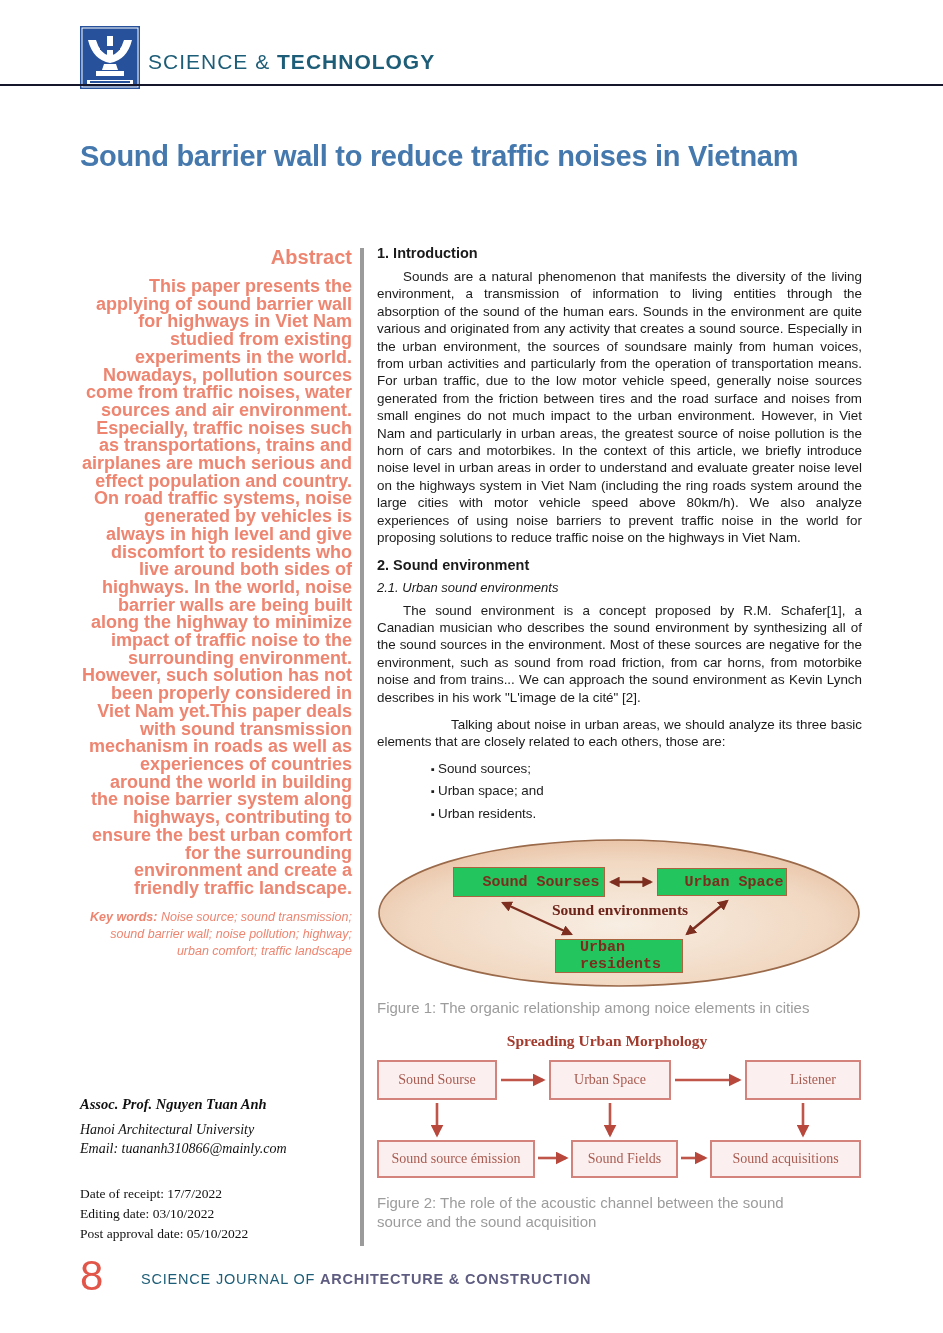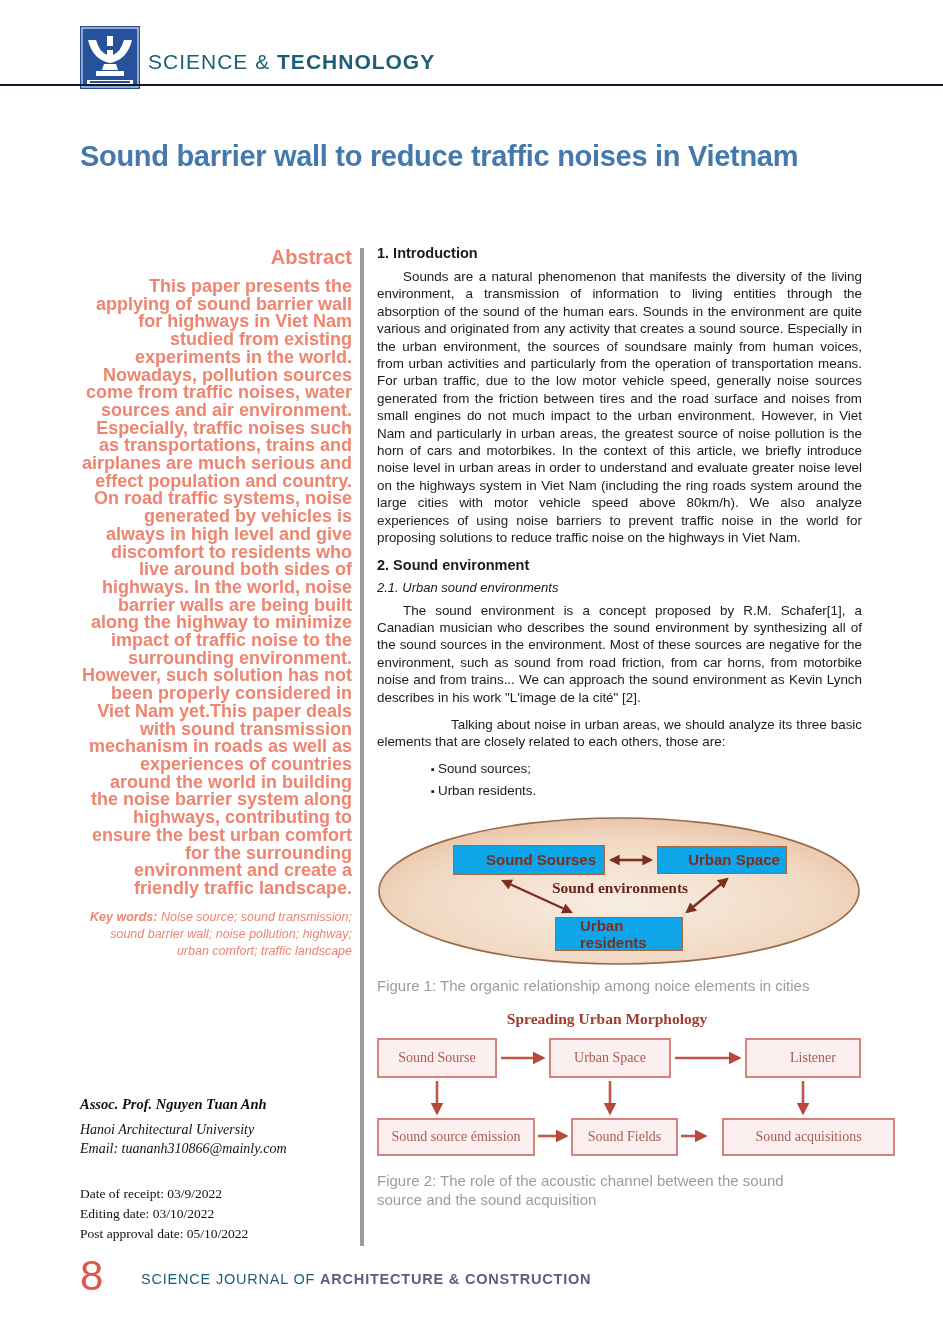--- a/index.html
+++ b/index.html
@@ -34,22 +34,22 @@
   .ind { text-indent:26px; }
   .ind2 { text-indent:74px; margin-bottom:7px; }
   .bullets { list-style:none; padding-left:54px; margin-bottom:14px; }
   .bullets li { font-size:13.4px; line-height:21.5px; }
   .bullets li::before { content:"▪ "; font-size:11px; }
 
   
   .fig1 { position:relative; width:484px; height:150px; margin:8px 0 9px; }
   .fig1 svg.bg { position:absolute; left:0; top:0; }
   .f1-box { position:absolute; display:flex; align-items:center; justify-content:center;
-            background:#0ea5e9; border:1px solid #a9653f; color:#7c2d1d;
-            font-family:Liberation Sans, sans-serif; font-weight:bold; font-size:15px;padding-left:24px; }
+            background:#22c55e; border:1px solid #a9653f; color:#7c2d1d;
+            font-family:Liberation Mono, monospace; font-weight:bold; font-size:15px;padding-left:24px; }
   .f1-center { position:absolute; left:138px; top:62px; width:210px; text-align:center;
                font-family:"Liberation Serif", serif; font-weight:bold; font-size:15.5px; color:#6d241a; }
   .caption { font-size:15px; color:#9c9c9c; line-height:19px; margin-bottom:15px; }
 
   
   .fig2-title { width:460px; text-align:center; font-family:"Liberation Serif", serif;
                 font-weight:bold; font-size:15.5px; color:#a23b2e; margin-bottom:8px; }
   .fig2 { position:relative; width:484px; height:124px; margin-bottom:11px; }
   .f2-box { position:absolute; display:flex; align-items:center; justify-content:center;
             background:#fbf0ef; border:2px solid #d3837b; color:#a85b51;
@@ -105,20 +105,21 @@
   <main class="right-col">
     <div class="sec-head">1. Introduction</div>
     <p class="body-p ind">Sounds are a natural phenomenon that manifests the diversity of the living environment, a transmission of information to living entities through the absorption of the sound of the human ears. Sounds in the environment are quite various and originated from any activity that creates a sound source. Especially in the urban environment, the sources of soundsare mainly from human voices, from urban activities and particularly from the operation of transportation means. For urban traffic, due to the low motor vehicle speed, generally noise sources generated from the friction between tires and the road surface and noises from small engines do not much impact to the urban environment. However, in Viet Nam and particularly in urban areas, the greatest source of noise pollution is the horn of cars and motorbikes. In the context of this article, we briefly introduce noise level in urban areas in order to understand and evaluate greater noise level on the highways system in Viet Nam (including the ring roads system around the large cities with motor vehicle speed above 80km/h). We also analyze experiences of using noise barriers to prevent traffic noise in the world for proposing solutions to reduce traffic noise on the highways in Viet Nam.</p>
 
     <div class="sec-head mt">2. Sound environment</div>
     <div class="sub-head">2.1. Urban sound environments</div>
     <p class="body-p ind">The sound environment is a concept proposed by R.M. Schafer[1], a Canadian musician who describes the sound environment by synthesizing all of the sound sources in the environment. Most of these sources are negative for the environment, such as sound from road friction, from car horns, from motorbike noise and from trains... We can approach the sound environment as Kevin Lynch describes in his work "L'image de la cité" [2].</p>
     <p class="body-p ind2">Talking about noise in urban areas, we should analyze its three basic elements that are closely related to each others, those are:</p>
     <ul class="bullets">
       <li>Sound sources;</li>
+      <li>Urban space; and</li>
       <li>Urban residents.</li>
     </ul>
 
     <div class="fig1">
       <svg class="bg" width="484" height="150" viewBox="0 0 484 150">
         <defs>
           <radialGradient id="g1" cx="50%" cy="58%" r="72%">
             <stop offset="0%" stop-color="#f8eee3"></stop>
             <stop offset="60%" stop-color="#f1d8c2"></stop>
             <stop offset="100%" stop-color="#e2b492"></stop>
@@ -153,33 +154,33 @@
         <line x1="233" y1="45" x2="233" y2="77" stroke="#c0564a" stroke-width="2.6" marker-end="url(#ah2)"></line>
         <line x1="426" y1="45" x2="426" y2="77" stroke="#c0564a" stroke-width="2.6" marker-end="url(#ah2)"></line>
         <line x1="161" y1="100" x2="189" y2="100" stroke="#c0564a" stroke-width="2.6" marker-end="url(#ah2)"></line>
         <line x1="304" y1="100" x2="328" y2="100" stroke="#c0564a" stroke-width="2.6" marker-end="url(#ah2)"></line>
       </svg>
       <div class="f2-box" style="left:0; top:2px; width:120px; height:40px;">Sound Sourse</div>
       <div class="f2-box" style="left:172px; top:2px; width:122px; height:40px;">Urban Space</div>
       <div class="f2-box" style="left:368px; top:2px; width:116px; height:40px;padding-left:20px;">Listener</div>
       <div class="f2-box" style="left:0; top:82px; width:158px; height:38px;">Sound source émission</div>
       <div class="f2-box" style="left:194px; top:82px; width:107px; height:38px;">Sound Fields</div>
-      <div class="f2-box" style="left:333px; top:82px; width:173px; height:38px;margin-left:12px;">Sound acquisitions</div>
+      <div class="f2-box" style="left:333px; top:82px; width:151px; height:38px;">Sound acquisitions</div>
     </div>
     <p class="caption" style="width:440px;">Figure 2: The role of the acoustic channel between the sound source and the sound acquisition</p>
   </main>
 
   <div class="author-info">
     <div class="name">Assoc. Prof. Nguyen Tuan Anh</div>
     <div class="line">Hanoi Architectural University</div>
     <div class="line">Email: tuananh310866@mainly.com</div>
   </div>
 
   <div class="dates">
-    <div>Date of receipt: 03/9/2022</div>
+    <div>Date of receipt: 17/7/2022</div>
     <div>Editing date: 03/10/2022</div>
     <div>Post approval date: 05/10/2022</div>
   </div>
 
   <div class="page-num">8</div>
   <div class="journal">
     <span class="prefix">SCIENCE JOURNAL OF</span>
     <span class="suffix">ARCHITECTURE &amp; CONSTRUCTION</span>
   </div>
 

